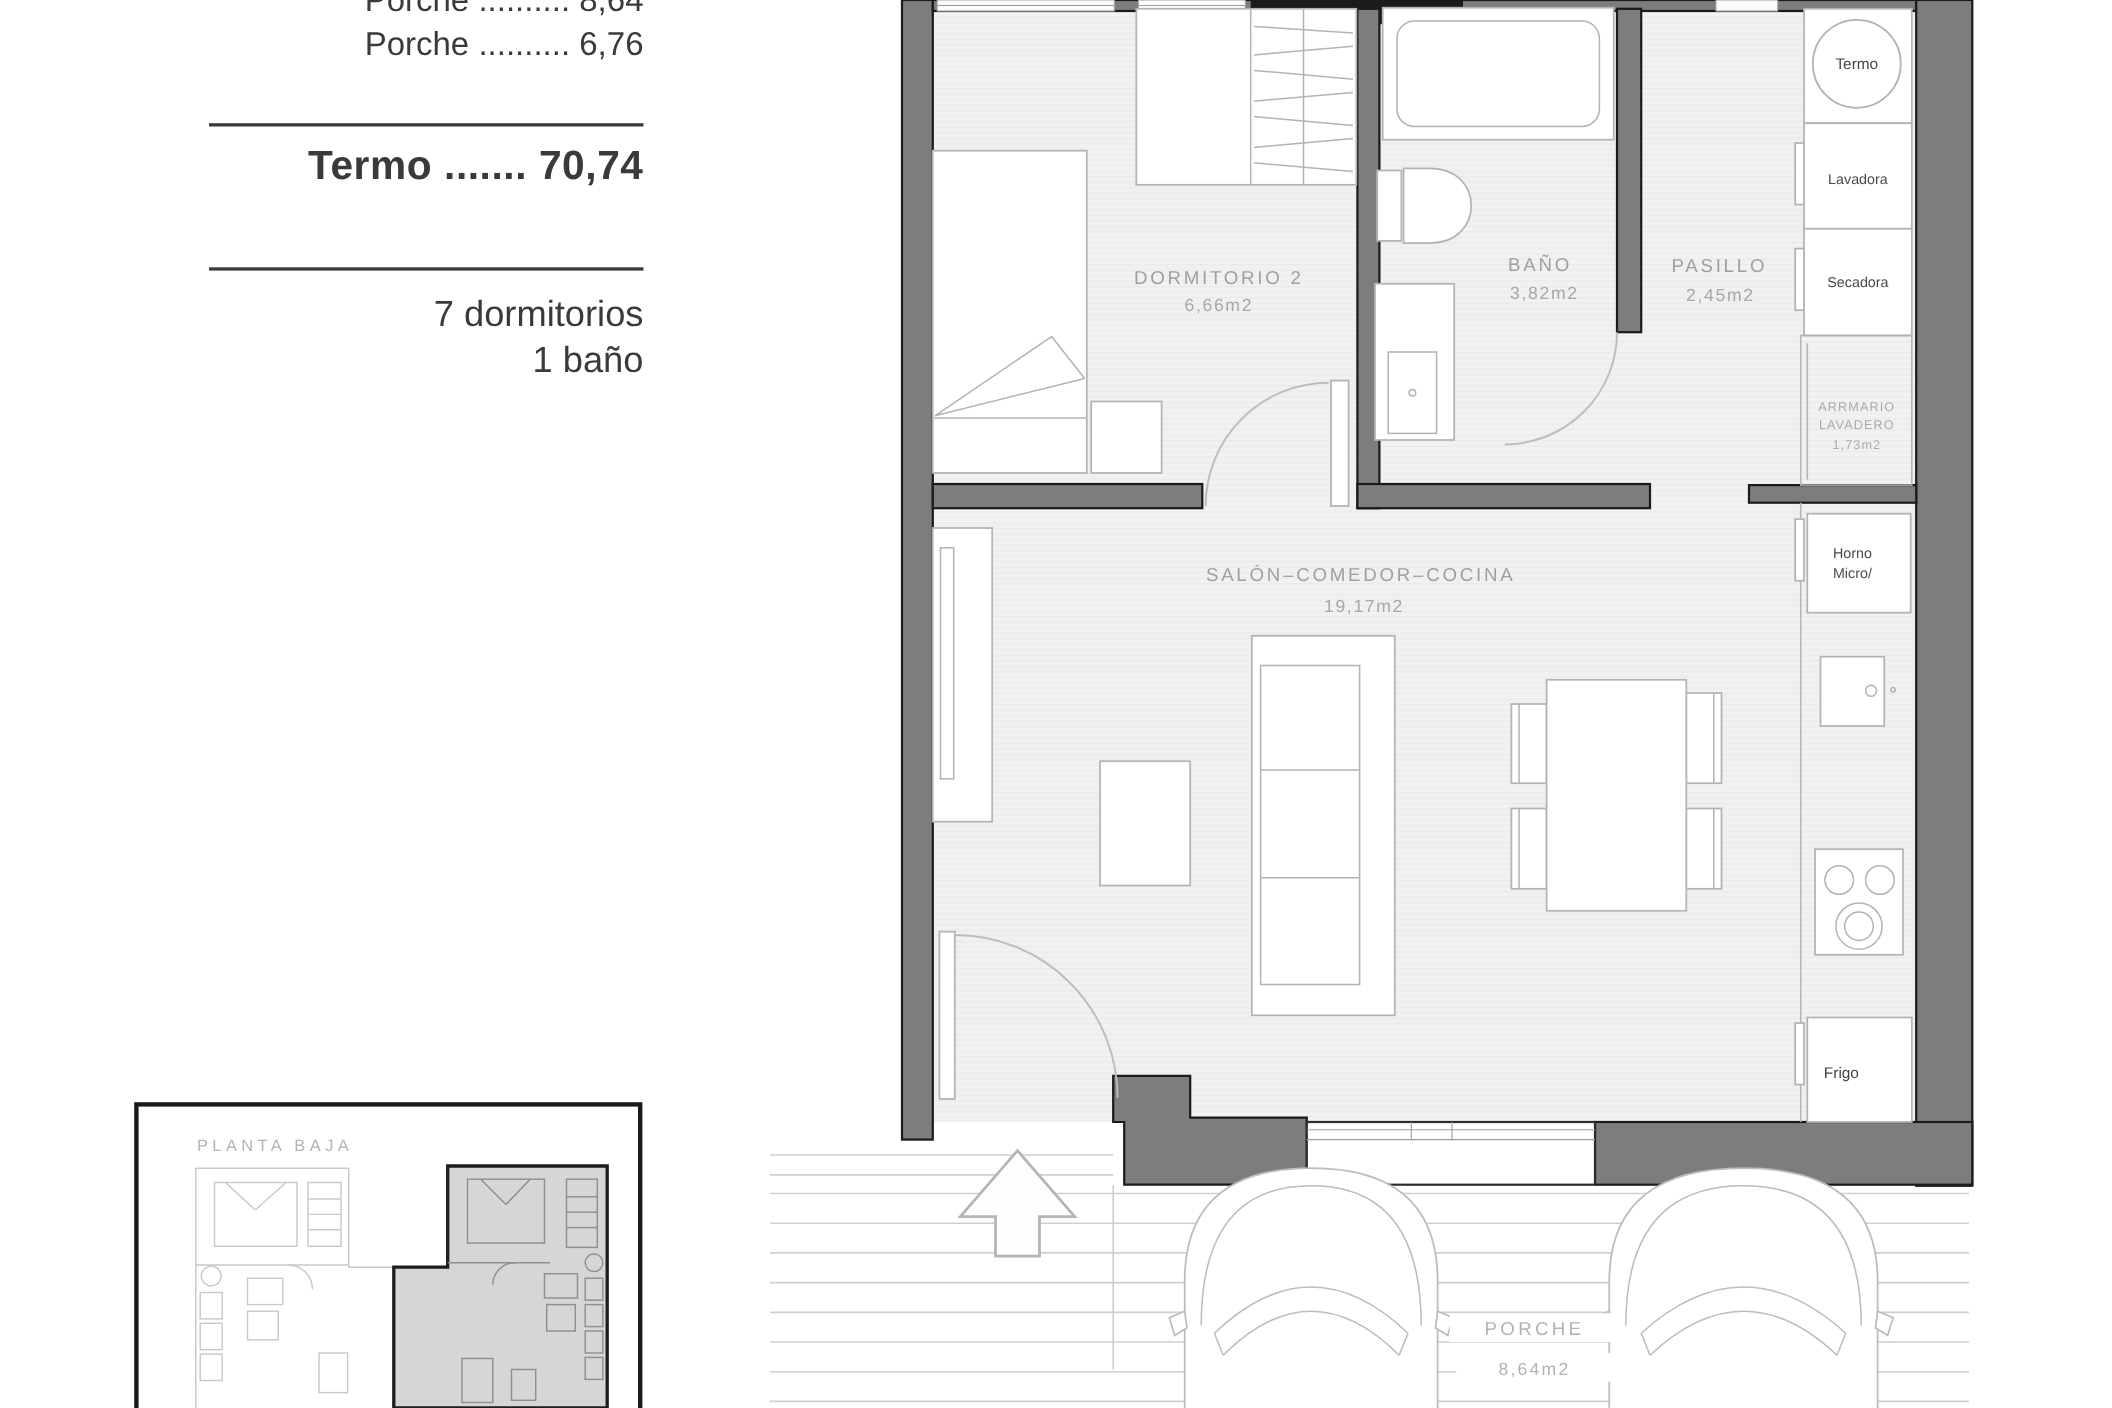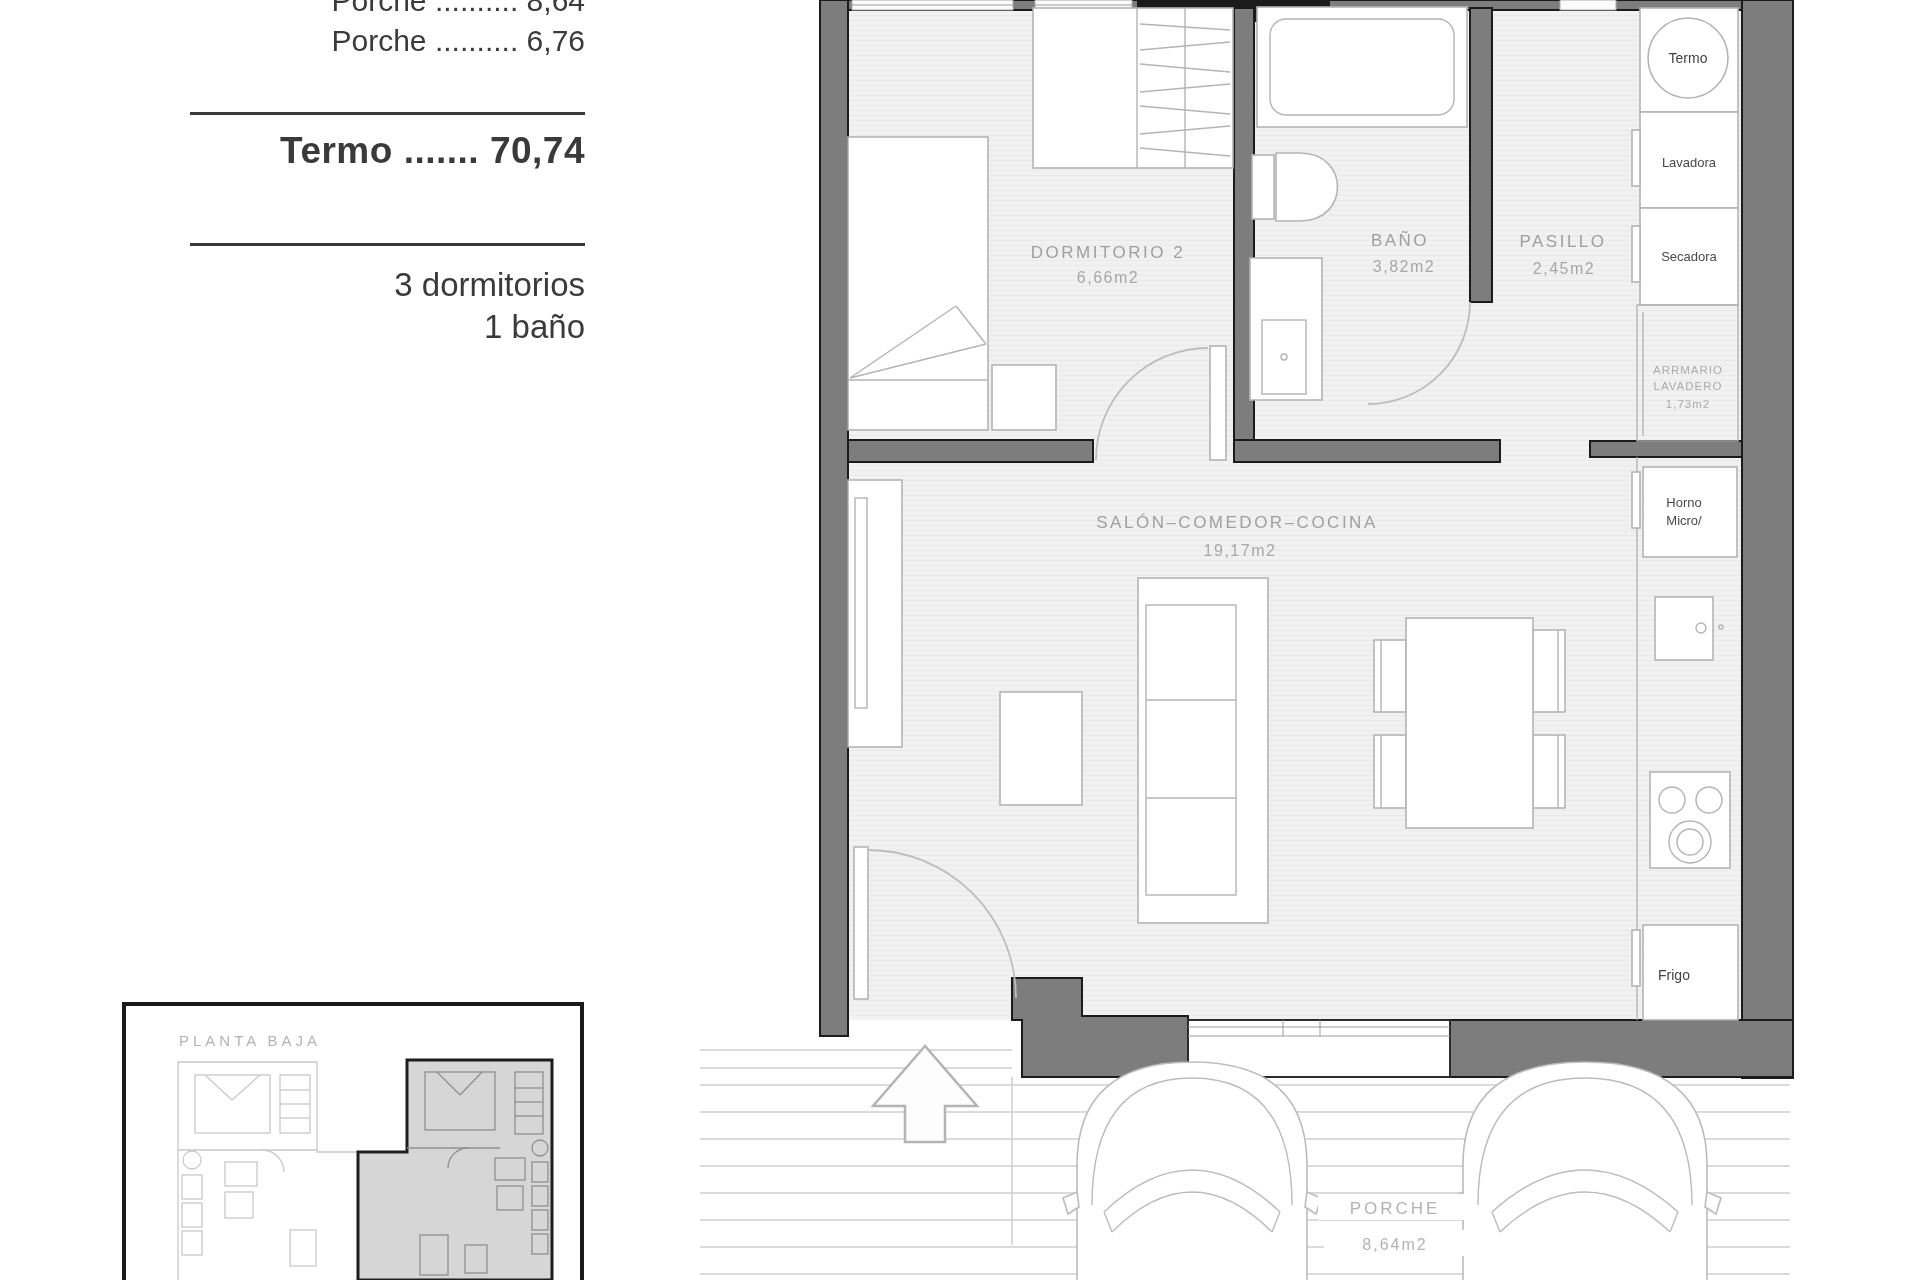--- a/index.html
+++ b/index.html
@@ -300,18 +300,18 @@
     <span>6,76</span>
   </div>
   <div class="rule" style="top:112px"></div>
   <div class="srow total" style="top:130px">
     <span>Termo</span>
     <span>.......</span>
     <span>70,74</span>
   </div>
   <div class="rule" style="top:243px"></div>
   <div class="srow feat" style="top:266px">
-    <span>3 dormitorios</span>
+    <span>7 dormitorios</span>
   </div>
   <div class="srow feat" style="top:308px">
     <span>1 baño</span>
   </div>
 </div>
 
 </body></html>

